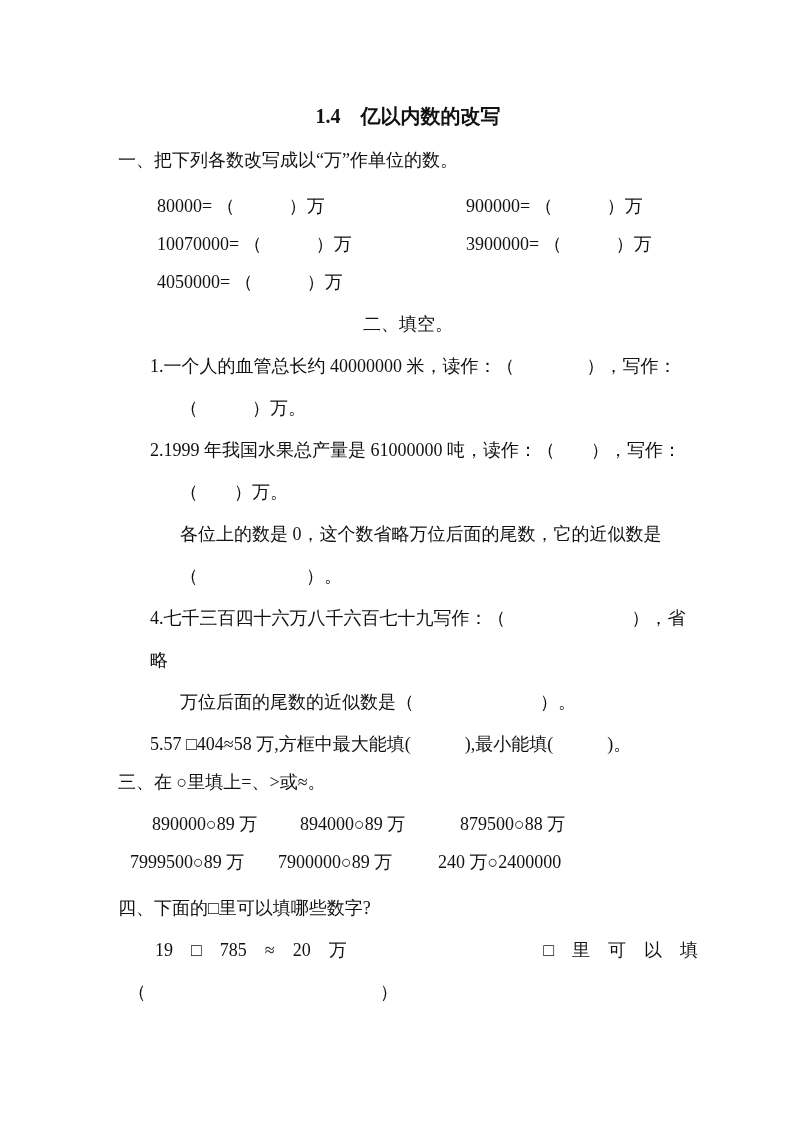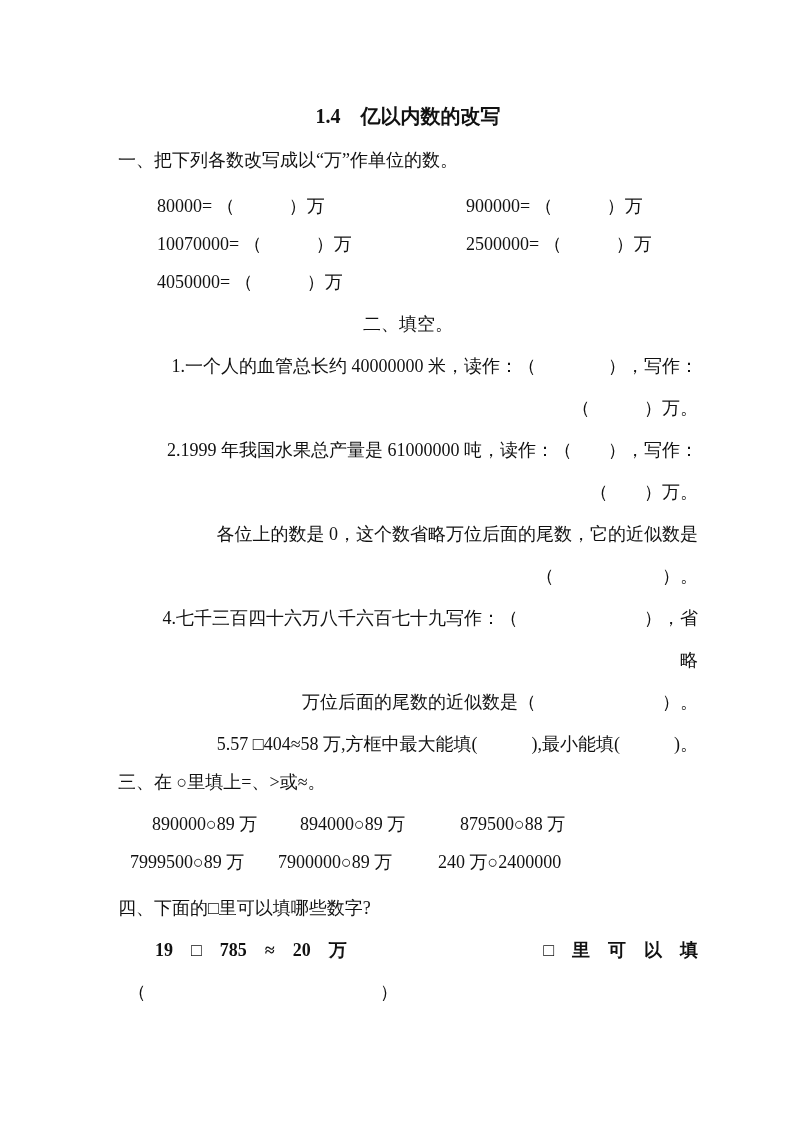--- a/index.html
+++ b/index.html
@@ -27,57 +27,56 @@
   .sec-heading { line-height: 26px; white-space: pre-wrap; }
   .s1-heading { margin-top: 18px; }
   .s1-grid {
     margin-top: 14px;
     margin-left: 39px;
     display: grid;
     grid-template-columns: 309px 1fr;
     line-height: 38px;
   }
   .s2-heading { margin-top: 10px; text-align: center; }
-  .s2-items { margin-top: 8px; line-height: 42px; text-align: right; }
+  .s2-items { margin-top: 8px; line-height: 42px; }
   .indent-num  { padding-left: 32px; }   
   .indent-cont { padding-left: 62px; }   
   .s3-heading { margin-top: 4px; }
   .s3-row {
     margin-top: 10px;
     margin-left: 34px;
     display: grid;
     grid-template-columns: 148px 160px 1fr;
     line-height: 38px;
   }
   .s3-row + .s3-row { margin-top: 0; margin-left: 12px; }
   .s4-heading { margin-top: 14px; }
   .s4-line1 {
     margin-top: 8px;
     margin-left: 37px;
     display: flex;
     justify-content: space-between;
     line-height: 42px;
-    font-weight: bold;
   }
   .s4-line2 { margin-left: 10px; line-height: 42px; }
 </style>
 </head>
 <body>
 
 <div class="page">
   <div class="content">
 
     <div class="title">1.4　亿以内数的改写</div>
 
     <div class="sec-heading s1-heading">一、把下列各数改写成以“万”作单位的数。</div>
     <div class="s1-grid">
       <div class="line">80000= （　　　）万</div>
       <div class="line">900000= （　　　）万</div>
       <div class="line">10070000= （　　　）万</div>
-      <div class="line">2500000= （　　　）万</div>
+      <div class="line">3900000= （　　　）万</div>
       <div class="line">4050000= （　　　）万</div>
     </div>
 
     <div class="sec-heading s2-heading">二、填空。</div>
     <div class="s2-items">
       <div class="line indent-num">1.一个人的血管总长约 40000000 米，读作：（　　　　），写作：</div>
       <div class="line indent-cont">（　　　）万。</div>
       <div class="line indent-num">2.1999 年我国水果总产量是 61000000 吨，读作：（　　），写作：</div>
       <div class="line indent-cont">（　　）万。</div>
       <div class="line indent-cont">各位上的数是 0，这个数省略万位后面的尾数，它的近似数是</div>

